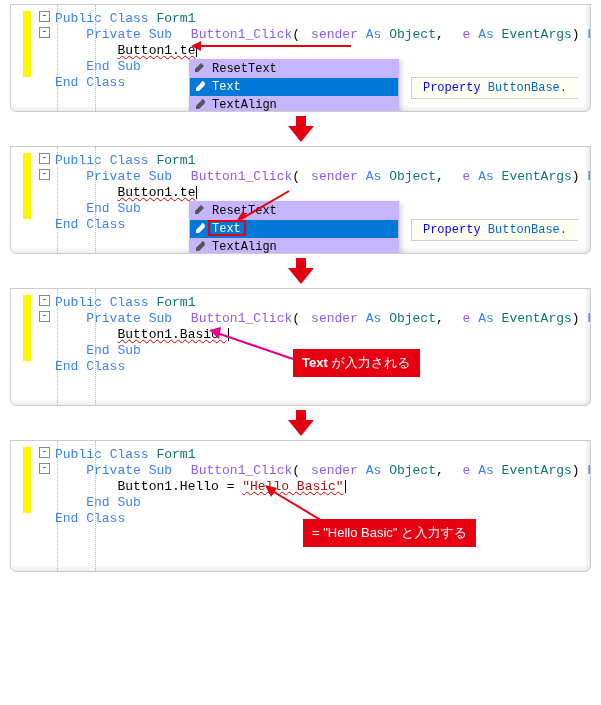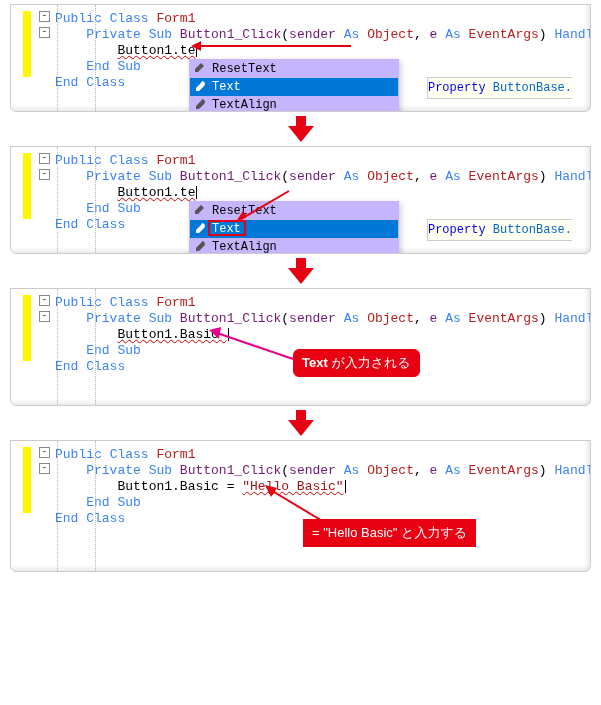--- a/index.html
+++ b/index.html
@@ -4,30 +4,30 @@
 <style>
   * { box-sizing: border-box; margin: 0; padding: 0; }
   body { font-family: "MS Gothic", "Courier New", monospace; font-size: 12px; background: #fff; width: 601px; }
   .step { border: 1px solid #ccc; margin: 4px 10px; position: relative; background: #fff; padding: 6px 0 20px 0; overflow: hidden; border-radius: 0 0 6px 6px; }
   .arrow-sep { display: flex; justify-content: center; margin: 4px 0; }
   .arrow-sep svg { width: 30px; height: 26px; }
   .ybar { position: absolute; left: 12px; width: 8px; background: #fff700; }
   .minus { position: absolute; left: 28px; width: 11px; height: 11px; border: 1px solid #888; background: #fff; font-size: 9px; line-height: 9px; text-align: center; }
   .code { font-family: "Courier New", Consolas, monospace; font-size: 13px; line-height: 16px; padding-left: 44px; white-space: pre; }
   .kw { color: #3b82f6; }
-  .type { color: #b91c1c; }
-  .blk { color: #701a75; }
+  .type { color: #0f766e; }
+  .blk { color: #8b5cf6; margin-left: 11px; }
   .str { color: #a31515; }
   .underwave { text-decoration: underline wavy #d00000; text-decoration-thickness: 1px; }
   .caret { display: inline-block; width: 1px; height: 13px; background: #000; vertical-align: middle; margin-left: 1px; }
   .intelli { position: absolute; border: 1px solid #c4b5fd; background: #c4b5fd; box-shadow: 2px 2px 6px rgba(0,0,0,0.2); z-index: 5; }
   .intelli-row { display: flex; align-items: center; height: 18px; padding: 0 6px 0 3px; font-size: 12px; }
   .intelli-row.sel { background: #0078d7; color: #fff; }
   .wrench { display: inline-flex; width: 14px; height: 14px; margin-right: 5px; align-items: center; justify-content: center; }
-  .propinfo { position: absolute; right: 18px; border: 1px solid #ccc; border-right: none; background: #fffff2; padding: 3px 0; font-size: 12px; z-index: 4; }
+  .propinfo { position: absolute; right: 12px; border: 1px solid #ccc; border-right: none; background: #fffff2; padding: 3px 11px; font-size: 12px; z-index: 4; }
   .propinfo .kw2 { color: #0000ff; }
   .propinfo .lnk { color: #0066cc; }
   .callout { position: absolute; background: #e60012; color: #fff; border: 1px solid #e60012; font-size: 13px; padding: 4px 8px; z-index: 10; font-family: "MS PGothic", sans-serif; white-space: nowrap; }
   .callout .bold { font-weight: bold; }
   .linearrow { position: absolute; z-index: 9; pointer-events: none; }
   .redbox { position: absolute; border: 2px solid #e60012; z-index: 8; }
   .vguide { position: absolute; border-left: 1px dotted #bbb; height: 100%; top: 0; }
   .shadow-r { position: absolute; right: 0; top: 0; bottom: 0; width: 6px; background: linear-gradient(to left, rgba(0,0,0,0.08), transparent); }
   .shadow-b { position: absolute; left: 0; right: 0; bottom: 0; height: 6px; background: linear-gradient(to top, rgba(0,0,0,0.08), transparent); }
 </style>
@@ -152,40 +152,40 @@
   <div class="code"><span class="kw">Public</span> <span class="kw">Class</span> <span class="type">Form1</span>
     <span class="kw">Private</span> <span class="kw">Sub</span> <span class="blk">Button1_Click</span>(<span class="blk">sender</span> <span class="kw">As</span> <span class="type">Object</span>, <span class="blk">e</span> <span class="kw">As</span> <span class="type">EventArgs</span>) <span class="kw">Handl</span>
         <span class="underwave">Button1.Basic </span><span class="caret"></span>
     <span class="kw">End Sub</span>
 <span class="kw">End Class</span>
 </div>
   <svg class="linearrow" style="left:198px;top:38px;width:90px;height:38px">
       <line x1="84" y1="32" x2="8" y2="6" stroke="#e6008c" stroke-width="2"></line>
       <polygon points="0,3 12,0 10,12" fill="#e6008c"></polygon>
     </svg>
-  <div class="callout" style="left:282px; top:60px;border-radius:6px;"><span class="bold">Text</span><span> が入力される</span></div>
+  <div class="callout" style="left:282px; top:60px;"><span class="bold">Text</span><span> が入力される</span></div>
   <div class="shadow-r"></div>
     <div class="shadow-b"></div>
 </div>
 
 <div class="arrow-sep">
     <svg viewBox="0 0 30 26">
       <path d="M10 0h10v10h8L15 26 2 10h8z" fill="#e60012"></path>
     </svg>
   </div>
 
 <div class="step" style="padding-bottom:44px;">
   <div class="ybar" style="top:6px;height:66px"></div>
   <div class="minus" style="top:6px">-</div>
   <div class="minus" style="top:22px">-</div>
   <div class="vguide" style="left:46px"></div>
     <div class="vguide" style="left:84px"></div>
   <div class="code"><span class="kw">Public</span> <span class="kw">Class</span> <span class="type">Form1</span>
     <span class="kw">Private</span> <span class="kw">Sub</span> <span class="blk">Button1_Click</span>(<span class="blk">sender</span> <span class="kw">As</span> <span class="type">Object</span>, <span class="blk">e</span> <span class="kw">As</span> <span class="type">EventArgs</span>) <span class="kw">Handl</span>
-        <span>Button1.Basic = </span><span class="str underwave">"Hello Basic"</span><span class="caret"></span>
+        <span>Button1.Hello = </span><span class="str underwave">"Hello Basic"</span><span class="caret"></span>
     <span class="kw">End Sub</span>
 <span class="kw">End Class</span>
 </div>
   <svg class="linearrow" style="left:254px;top:44px;width:70px;height:42px">
       <line x1="64" y1="40" x2="4" y2="4" stroke="#e60012" stroke-width="2"></line>
       <polygon points="0,0 12,3 6,12" fill="#e60012"></polygon>
     </svg>
   <div class="callout" style="left:292px; top:78px;"><span>= "Hello Basic" と入力する</span></div>
   <div class="shadow-r"></div>
     <div class="shadow-b"></div>

